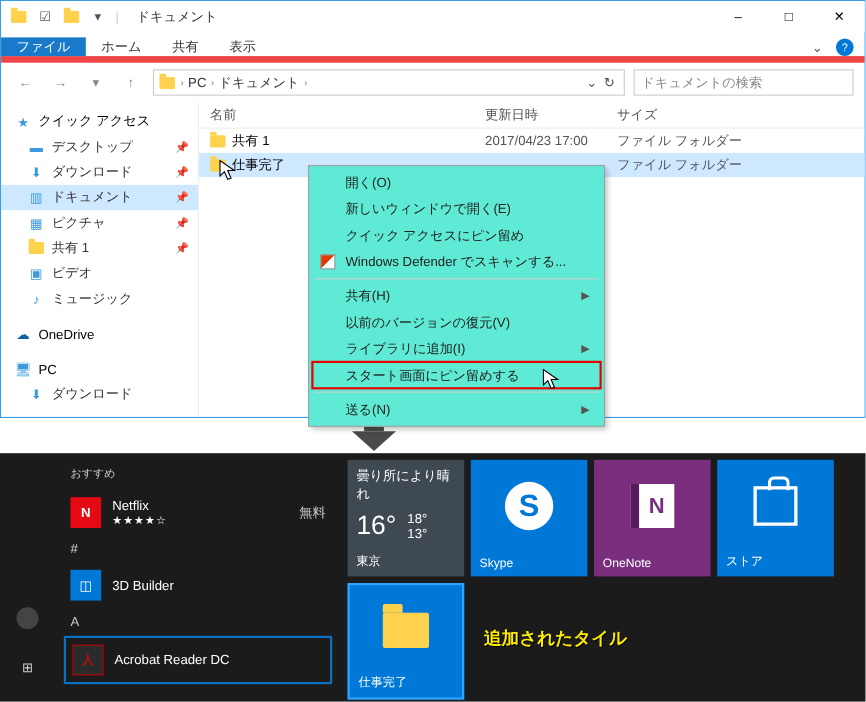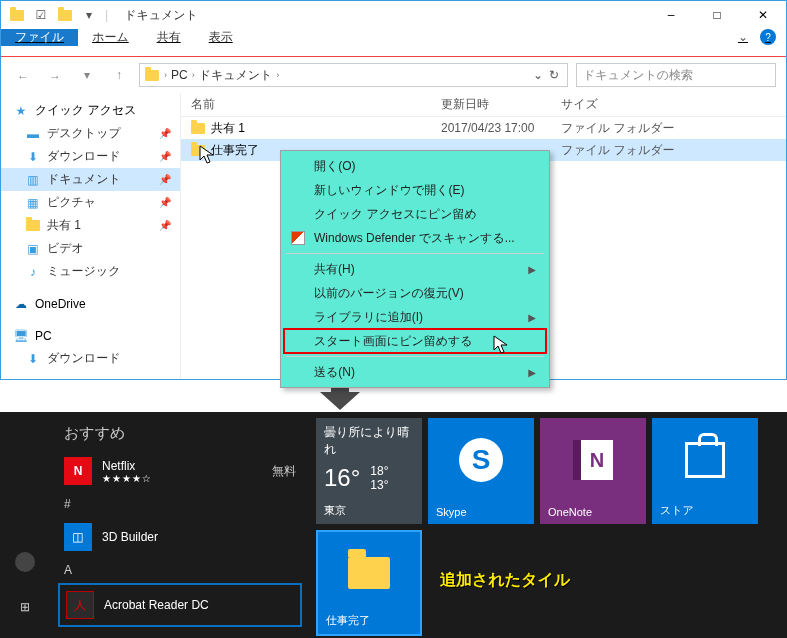--- a/index.html
+++ b/index.html
@@ -10,21 +10,21 @@
 
 
 .titlebar { height: 28px; display: flex; align-items: center; background: #fff; }
 .titlebar-left { display: flex; align-items: center; gap: 8px; padding-left: 8px; }
 .qat-icon { width: 16px; height: 16px; display: inline-flex; align-items: center; justify-content: center; color: #555; }
 .titlebar-title { margin-left: 8px; color: #333; }
 .titlebar-controls { margin-left: auto; display: flex; }
 .win-btn { width: 46px; height: 28px; display: flex; align-items: center; justify-content: center; }
 
 
-.ribbon { height: 28px; display: flex; align-items: flex-start; border-bottom: 1px solid #ef4444; text-decoration: underline; }
+.ribbon { height: 28px; display: flex; align-items: flex-end; border-bottom: 6px solid #ef4444; }
 .ribbon-tab { padding: 0 14px; display: flex; align-items: center; color: #333; }
 .ribbon-tab.file { background: #1979ca; color: #fff; }
 .ribbon-help { margin-left: auto; display: flex; align-items: center; padding-right: 10px; gap: 12px; color: #555; }
 .help-circle { width: 16px; height: 16px; border-radius: 50%; background: #0078d7; color: #fff; display: flex; align-items: center; justify-content: center; font-size: 10px; }
 
 
 .addr-row { height: 36px; display: flex; align-items: center; padding: 0 10px; gap: 8px; }
 .nav-arrow { width: 24px; height: 24px; display: flex; align-items: center; justify-content: center; color: #888; }
 .addr-box { flex: 1; height: 24px; border: 1px solid #ccc; display: flex; align-items: center; padding: 0 4px; gap: 4px; }
 .addr-seg { color: #333; }
@@ -69,21 +69,21 @@
 
 
 .big-arrow { position: absolute; left: 320px; top: 376px; width: 40px; height: 34px; }
 .big-arrow .shaft { width: 18px; height: 16px; background: #4a4a4a; margin: 0 auto; }
 .big-arrow .head { width: 0; height: 0; border-left: 20px solid transparent; border-right: 20px solid transparent; border-top: 18px solid #4a4a4a; }
 
 
 .startmenu { position: absolute; left: 0; top: 412px; width: 787px; height: 226px; background: #1b1b1b; display: flex; }
 .start-left { width: 50px; display: flex; flex-direction: column; align-items: center; padding-top: 140px; gap: 28px; color: #ccc; }
 .start-apps { width: 260px; padding: 8px 8px; color: #fff; }
-.apps-header { color: #ccc; padding: 4px 6px 8px 6px; font-size: 15px; }
+.apps-header { color: #ccc; padding: 4px 6px 8px 6px; font-size: 10px; }
 .app-row { display: flex; align-items: center; padding: 6px; gap: 10px; }
 .app-row.framed { border: 2px solid #0b6fbf; }
 .app-icon { width: 28px; height: 28px; display: flex; align-items: center; justify-content: center; color: #fff; }
 .app-icon.netflix { background: #e50914; font-weight: bold; }
 .app-icon.builder { background: #0078d7; }
 .app-icon.acrobat { background: #2b2b2b; border: 1px solid #b00; }
 .app-label { color: #fff; }
 .app-sub { margin-left: auto; color: #ccc; }
 .stars { color: #fff; letter-spacing: 1px; font-size: 10px; }
 .letter-hdr { color: #ccc; padding: 6px; }

